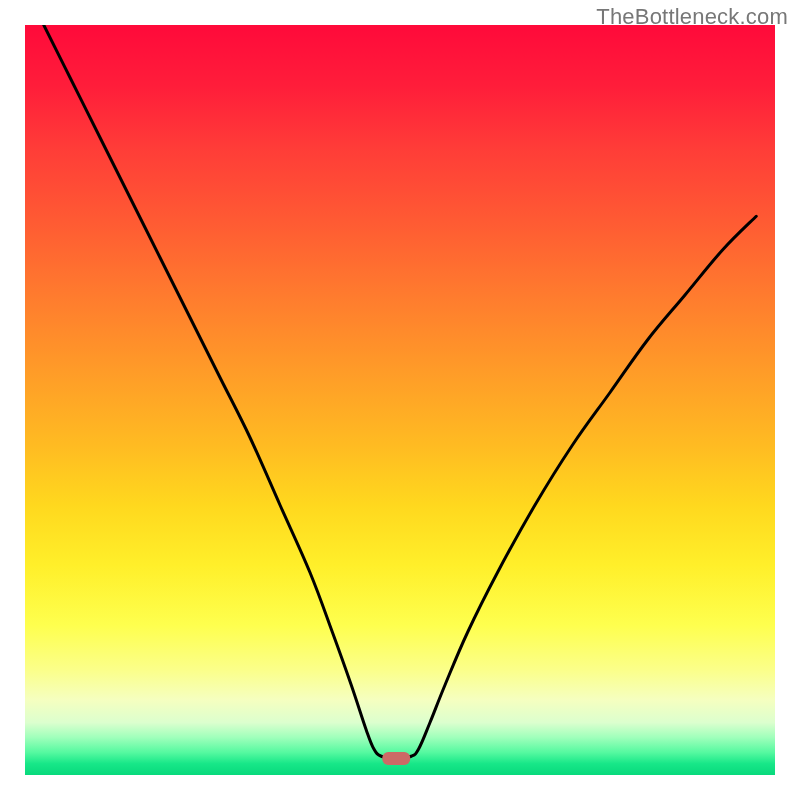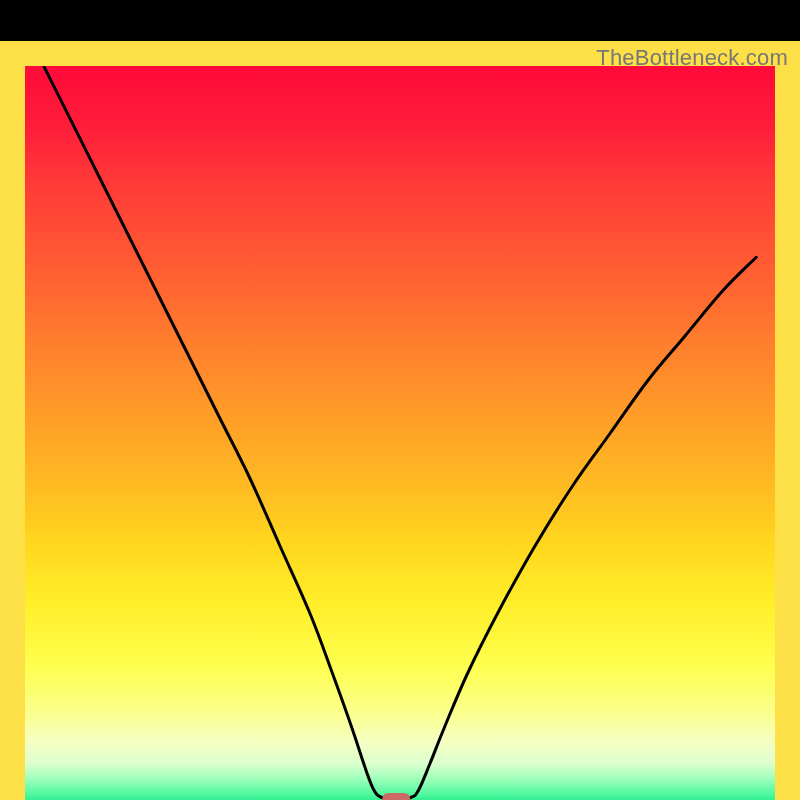--- a/index.html
+++ b/index.html
@@ -7,22 +7,21 @@
     padding: 0;
     width: 800px;
     height: 800px;
     background: #000;
     position: relative;
     font-family: Arial, Helvetica, sans-serif;
   }
   .frame {
     position: absolute;
     inset: 0;
-    background: #fde047;
-    margin-top: 41px;
+    background: #ffffff;
   }
   .plot-area {
     position: absolute;
     left: 25px;
     top: 25px;
     width: 750px;
     height: 750px;
     overflow: hidden;
   }
   .gradient-bg {

